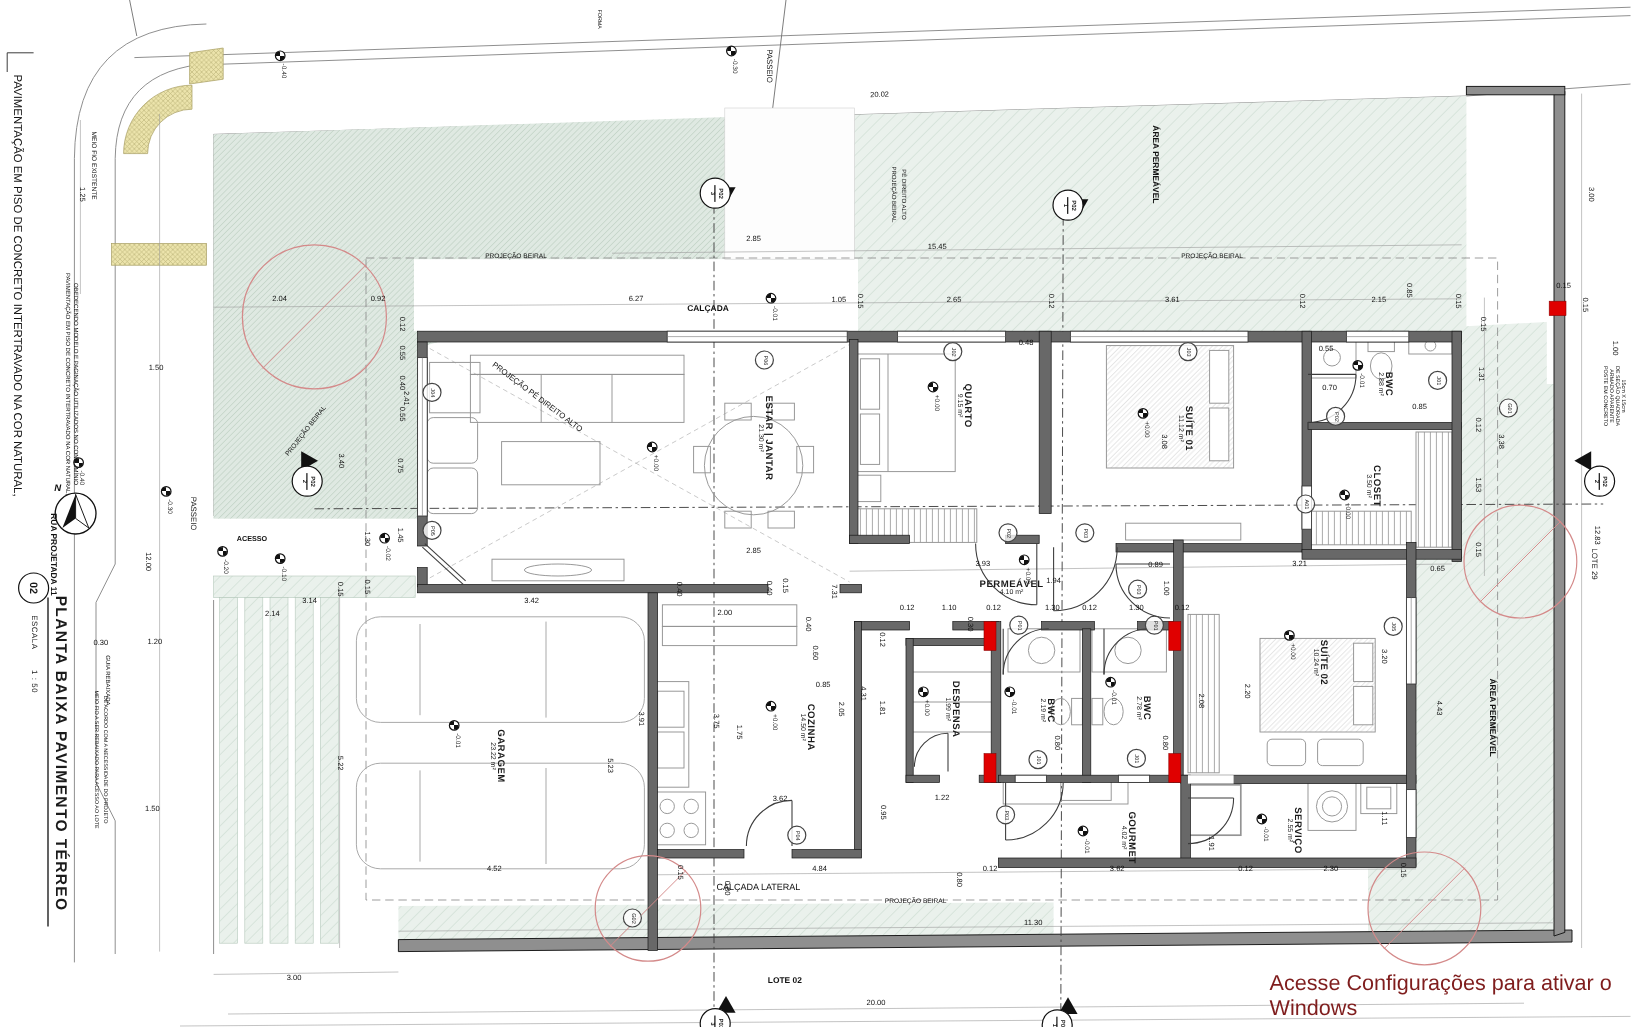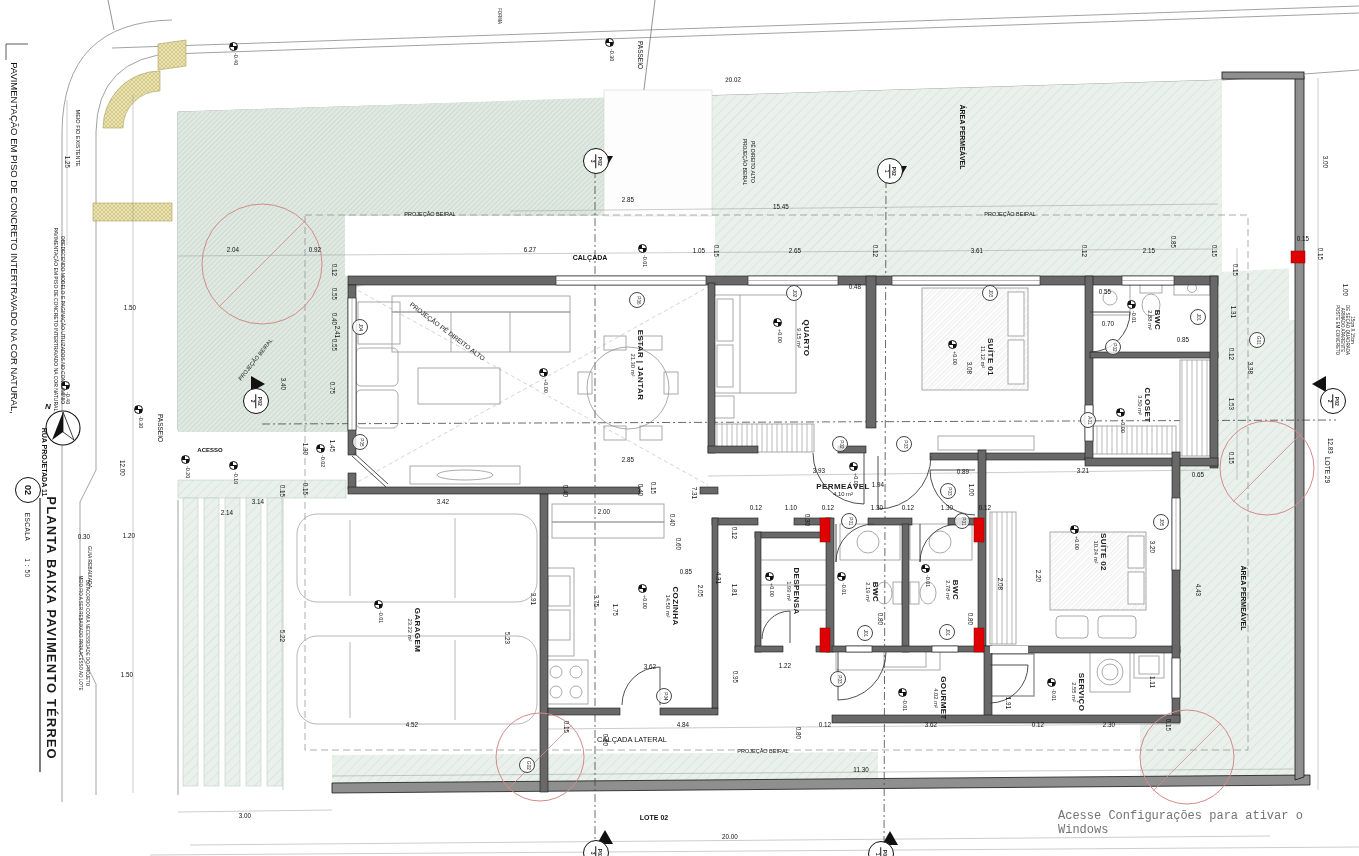--- a/index.html
+++ b/index.html
@@ -25,21 +25,21 @@
   .secin{transform:rotate(90deg);text-align:center;font-size:5px;font-weight:bold;}
   .secin .ln{border-top:.8px solid #111;width:14px;margin:.5px auto;}
   .tri{position:absolute;width:0;height:0;z-index:1;}
   .titleblock-title{font-size:13px;letter-spacing:1.1px;font-weight:bold;}
   .titleblock-scale{font-size:6.5px;letter-spacing:.5px;}
   .tb-circ{width:24px;height:24px;border:1.2px solid #111;border-radius:50%;background:#fff;
            display:flex;align-items:center;justify-content:center;}
   .tb-circ span{transform:rotate(90deg);font-size:9px;font-weight:bold;}
   .watermark{position:absolute;left:1058px;top:804px;color:#a6a6a6;}
   .wm1{font-size:21px;letter-spacing:.3px;}
-  .wm2{font-size:12px;color:#737373;margin-top:5px;font-family:Liberation Mono, monospace;}
+  .wm2{font-size:18px;color:#7f1d1d;margin-top:5px;}
   .treelab{font-size:5.5px;color:#555;}
 </style>
 </head>
 <body>
 
 <div class="canvas">
 
 <svg width="1359" height="856" viewBox="0 0 1359 856">
   <defs>
     <pattern id="hl" width="7" height="7" patternTransform="rotate(45)" patternUnits="userSpaceOnUse">

